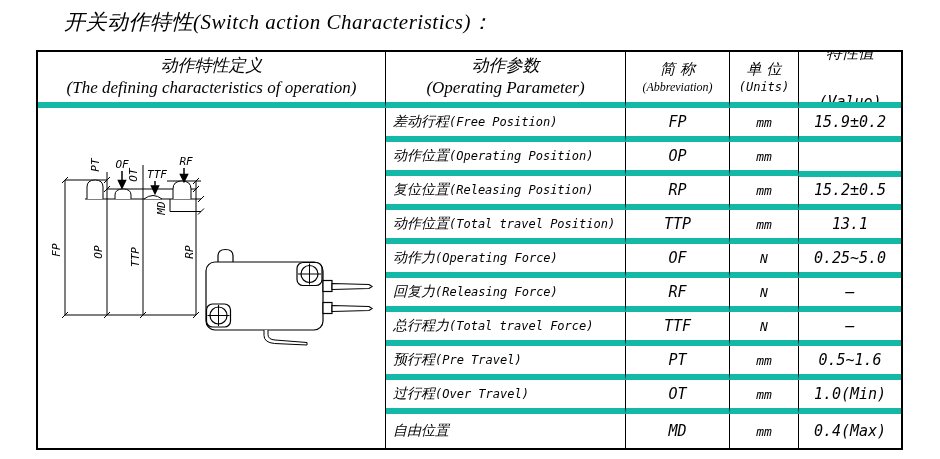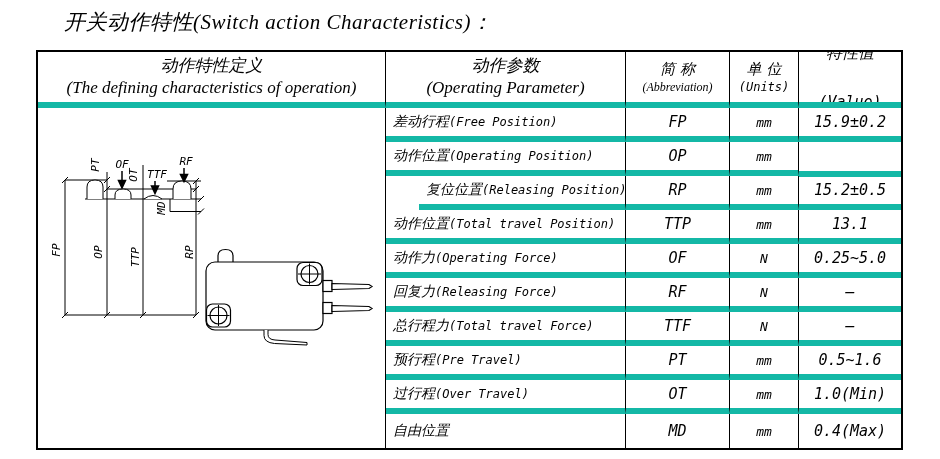--- a/index.html
+++ b/index.html
@@ -167,21 +167,21 @@
     <div class="cell mono15 no-r" style="grid-column:5;grid-row:2;">15.9±0.2</div>
 
     <div class="cell pcell" style="grid-column:2;grid-row:3;">
       <span class="p-zh">动作位置</span>
         <span class="p-en">(Operating Position)</span>
     </div>
     <div class="cell mono15" style="grid-column:3;grid-row:3;">OP</div>
     <div class="cell mono13" style="grid-column:4;grid-row:3;">mm</div>
     <div class="cell mono15 no-r" style="grid-column:5;grid-row:3;margin-top:29px;">14.9±0.5</div>
 
-    <div class="cell pcell" style="grid-column:2;grid-row:4;margin-left:33px;">
+    <div class="cell pcell" style="grid-column:2;grid-row:4;">
       <span class="p-zh">复位位置</span>
         <span class="p-en">(Releasing Position)</span>
     </div>
     <div class="cell mono15" style="grid-column:3;grid-row:4;">RP</div>
     <div class="cell mono13" style="grid-column:4;grid-row:4;">mm</div>
     <div class="cell mono15 no-r" style="grid-column:5;grid-row:4;">15.2±0.5</div>
 
     <div class="cell pcell" style="grid-column:2;grid-row:5;">
       <span class="p-zh">动作位置</span>
         <span class="p-en">(Total travel Position)</span>

